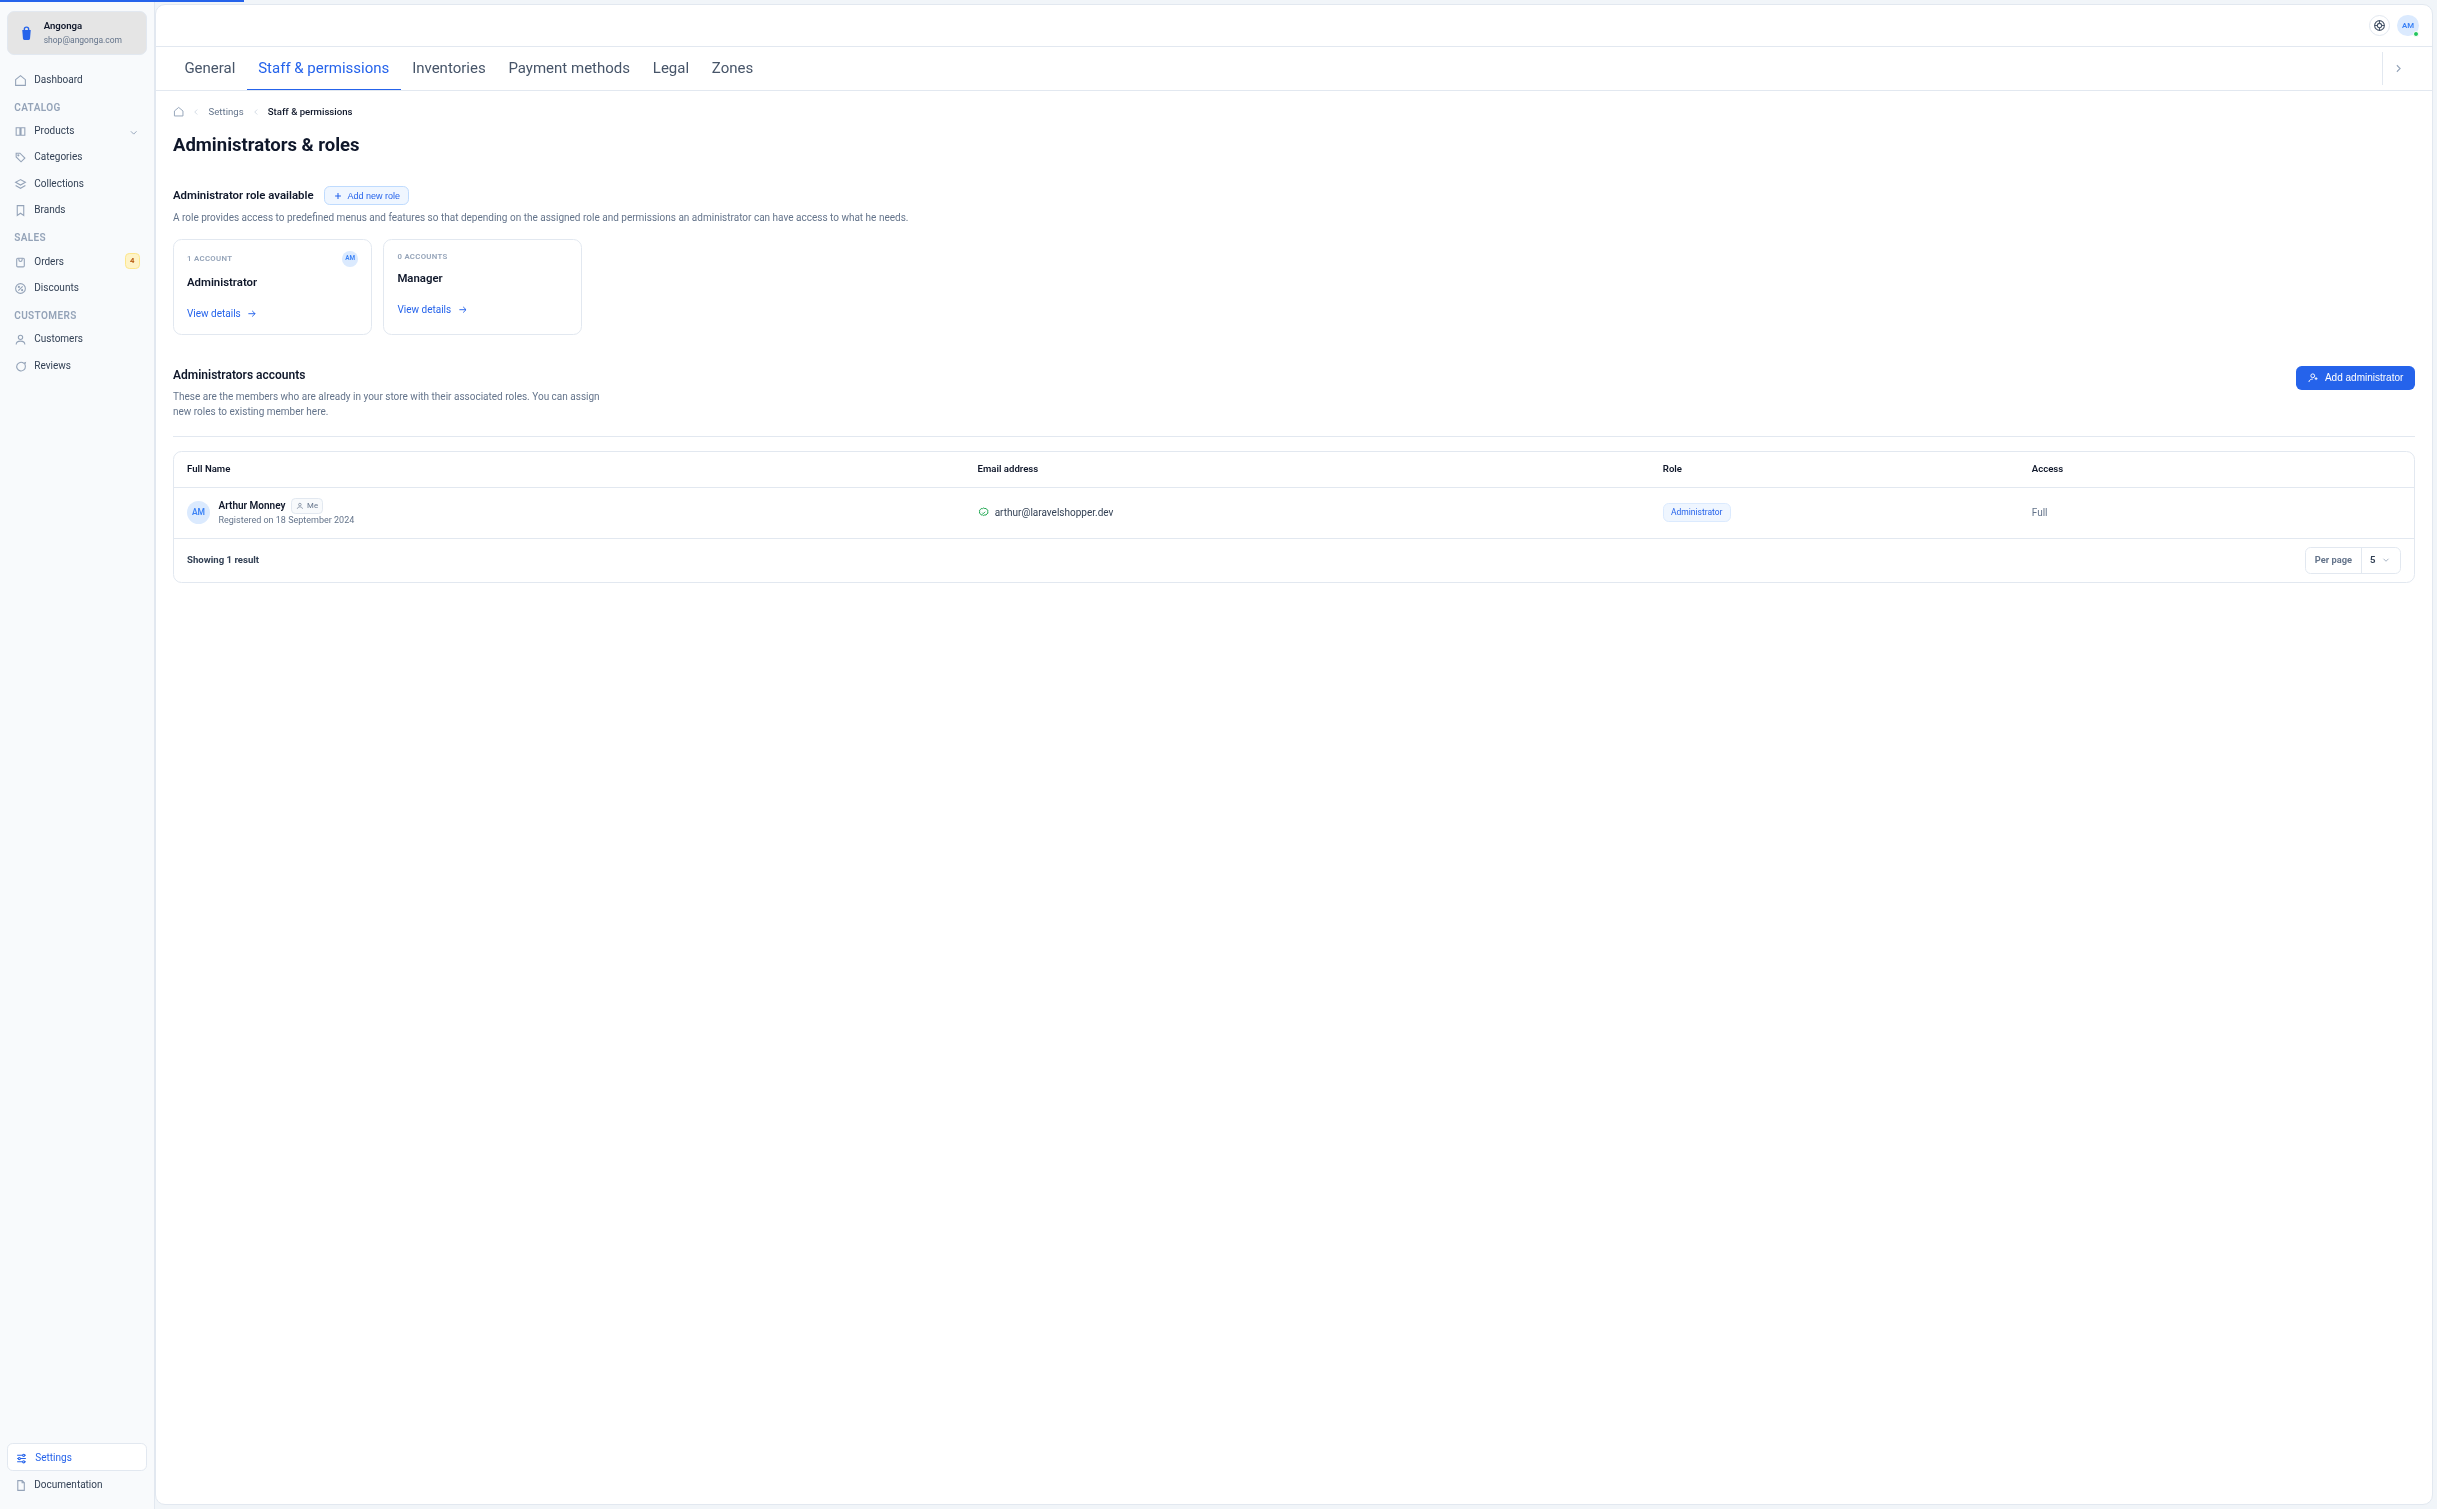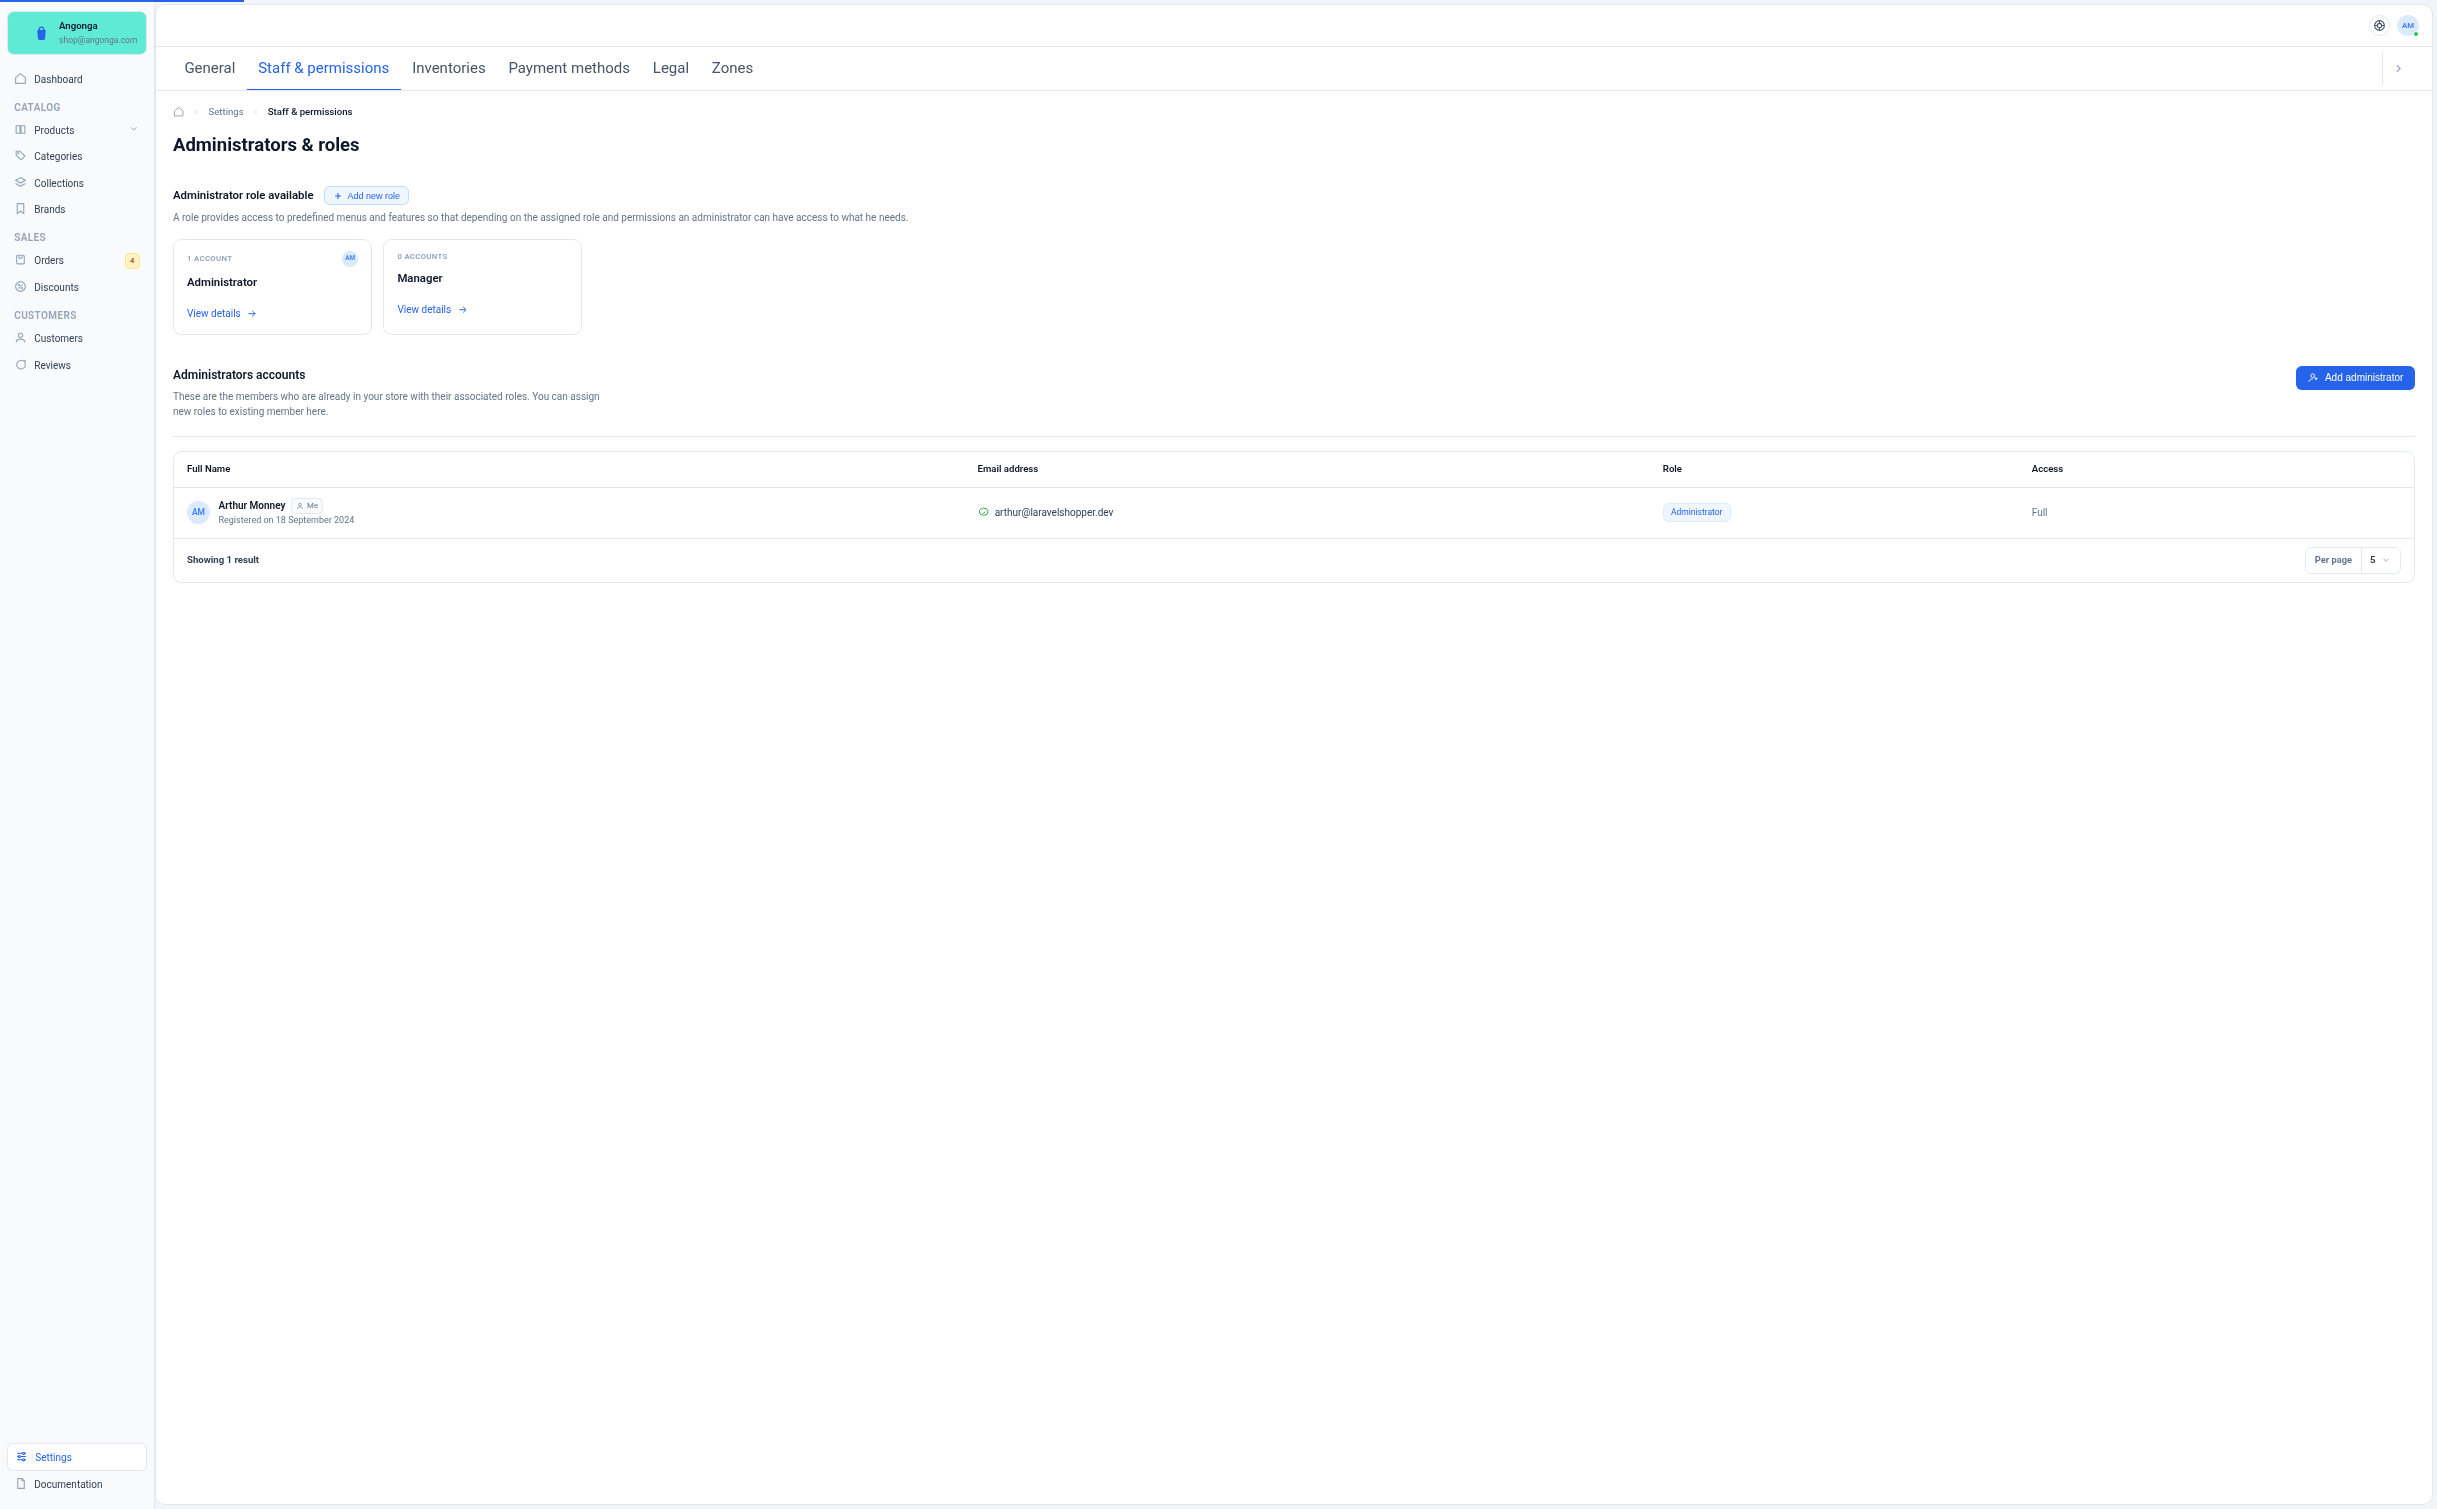--- a/index.html
+++ b/index.html
@@ -29,41 +29,40 @@
   .sidebar {
     width: 155px;
     flex-shrink: 0;
     background: #f8fafc;
     border-right: 0.7px solid #e2e8f0;
     display: flex;
     flex-direction: column;
     padding: 11.4px 7.1px;
   }
   .store-card {
-    background: #5eead4;
+    background: #e5e5e5;
     border: 0.7px solid #e2e8f0;
     border-radius: 7.1px;
     padding: 7.1px 8.5px;
     display: flex;
     gap: 7.1px;
     align-items: center;
     margin-bottom: 11.4px;
-    justify-content: flex-end;
   }
   .store-logo {
     width: 20px; height: 20px;
     display:flex; align-items:center; justify-content:center;
     color:#2563eb;
   }
   .store-name { font-weight: 600; font-size: 9.6px; }
   .store-email { font-size: 8.5px; color:#64748b; }
 
   .sb-item {
     display: flex;
-    align-items: flex-start;
+    align-items: flex-end;
     gap: 7.1px;
     padding: 5.7px 7.1px;
     border-radius: 5.7px;
     color: #334155;
     cursor: pointer;
     font-size: 10px;
   }
   .sb-item .icn { width:13px; height:13px; flex-shrink:0; color:#94a3b8; }
   .sb-item .chev { margin-left:auto; color:#94a3b8; }
   .sb-item .badge {

